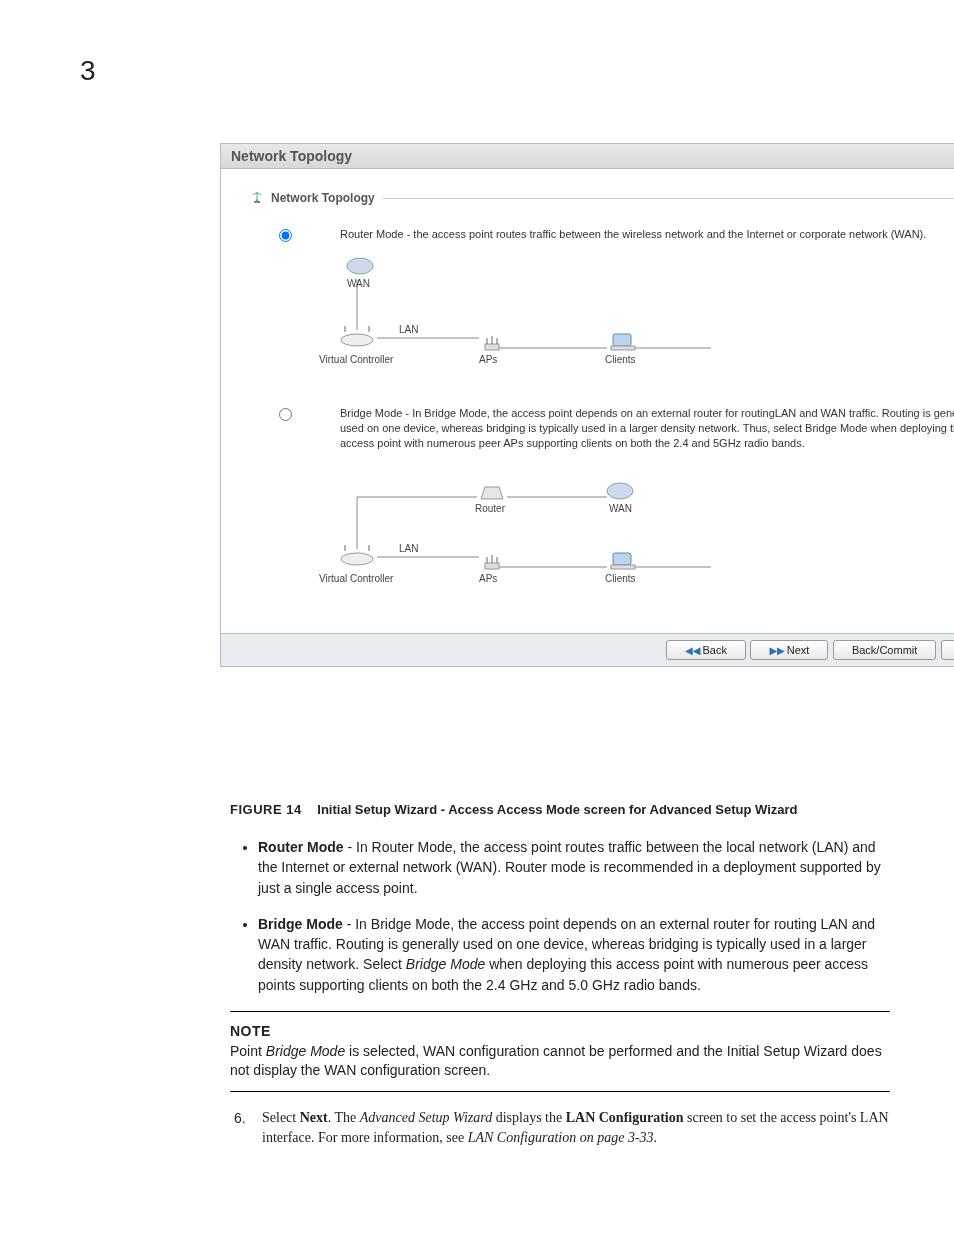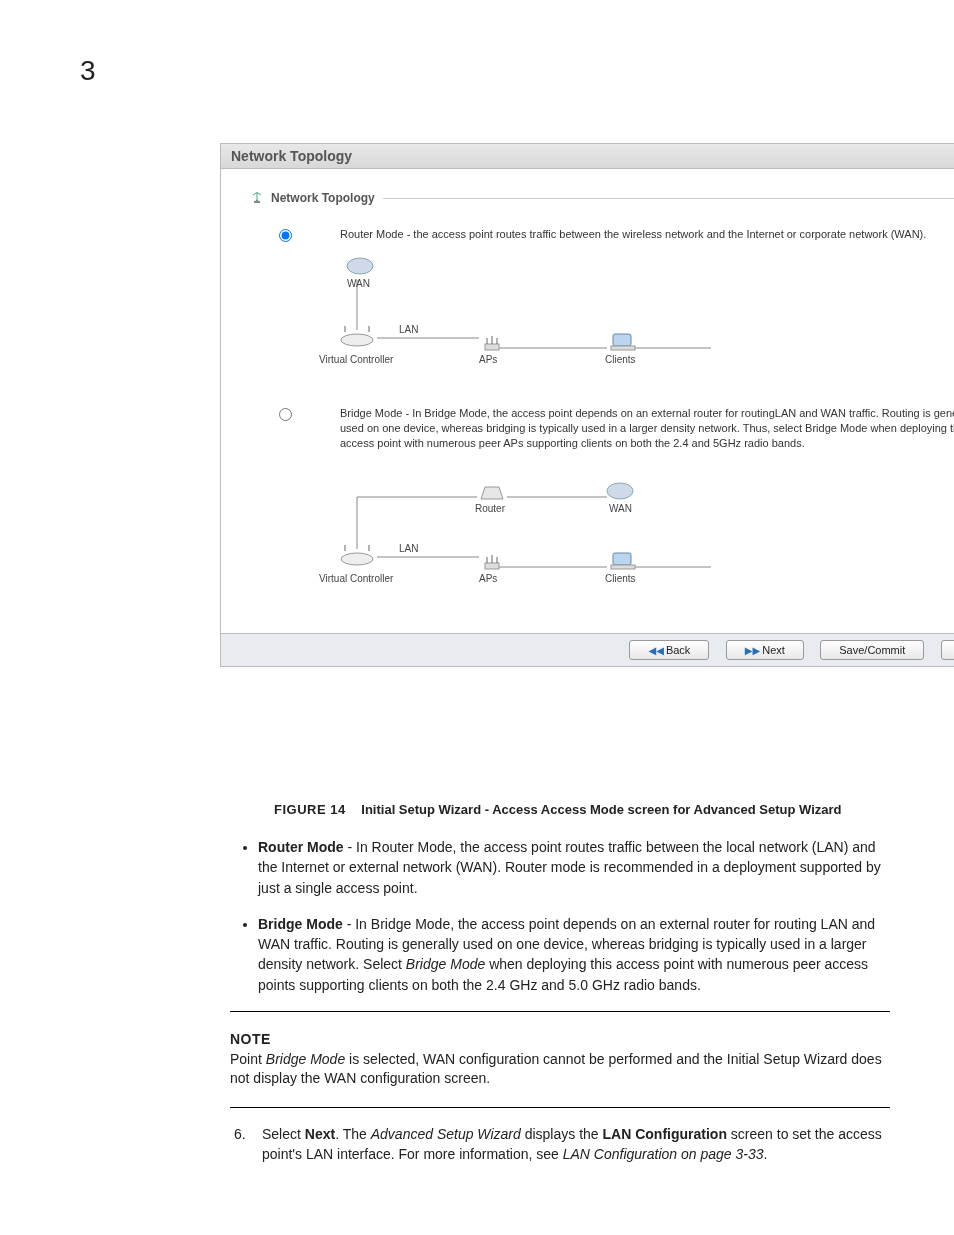--- a/index.html
+++ b/index.html
@@ -71,60 +71,59 @@
       text-align: right;
     }
     .btn {
       display: inline-block;
       min-width: 68px;
       padding: 3px 18px;
       font-size: 11px;
       border: 1px solid #999;
       background: linear-gradient(#fff,#e8e8e8);
       border-radius: 3px;
-      margin-left: 12px;
+      margin-left: 0;
       cursor: pointer;
     }
     .btn .arrow { color: #2a6db8; font-size: 10px; margin-right: 2px; }
     .caption {
       font-size: 13px;
       margin-top: 22px;
     }
     .caption .figlabel {
       font-family: Arial, sans-serif;
       font-weight: bold;
       font-variant: small-caps;
       letter-spacing: 0.5px;
-      margin-left: 44px;
     }
     .caption .figtitle { font-weight: bold; margin-left: 12px; }
     .bullets {
       margin-top: 20px;
       margin-left: 28px;
       font-size: 14px;
       line-height: 1.45;
     }
     .bullets li { margin-bottom: 16px; list-style: disc; }
     .note-block {
       margin-top: 9px;
       border-top: 1.5px solid #000;
       border-bottom: 1.5px solid #000;
-      padding: 18px 0;
+      padding: 10px 0;
       font-size: 14px;
       line-height: 1.4;
     }
     .note-label { font-weight: bold; font-family: Arial; letter-spacing: 0.5px; }
     .step {
       margin-top: 16px;
       font-size: 14px;
       line-height: 1.45;
       display: flex;
     }
     .step .num { width: 28px; margin-left: 4px; }
-    .step .txt { flex: 1; }
+    .step .txt { flex: 1; font-family: Liberation Serif, serif; }
     .italic { font-style: italic; }
     .bold { font-weight: bold; }
     .content-block {
       position: absolute;
       left: 230px;
       width: 660px;
       top: 780px;
     }
   </style>
 </head>
@@ -244,21 +243,21 @@
               <rect x="2" y="14" width="24" height="4" fill="#ddd" stroke="#999"></rect>
             </svg>
         </div>
         <div class="d-label" style="left:286px;top:110px;width:38px">Clients</div>
       </div>
 
     </div>
     <div class="panel-footer">
       <span class="btn"><span class="arrow">◀◀</span><span>Back</span></span>
       <span class="btn"><span class="arrow">▶▶</span><span>Next</span></span>
-      <span class="btn">Save/Commit</span>
+      <span class="btn">Back/Commit</span>
       <span class="btn">Cancel</span>
     </div>
   </div>
 </div>
 
 <div class="content-block">
   <div class="caption">
     <span class="figlabel">FIGURE 14</span>
     <span class="figtitle">Initial Setup Wizard - Access Access Mode screen for Advanced Setup Wizard</span>
   </div>

